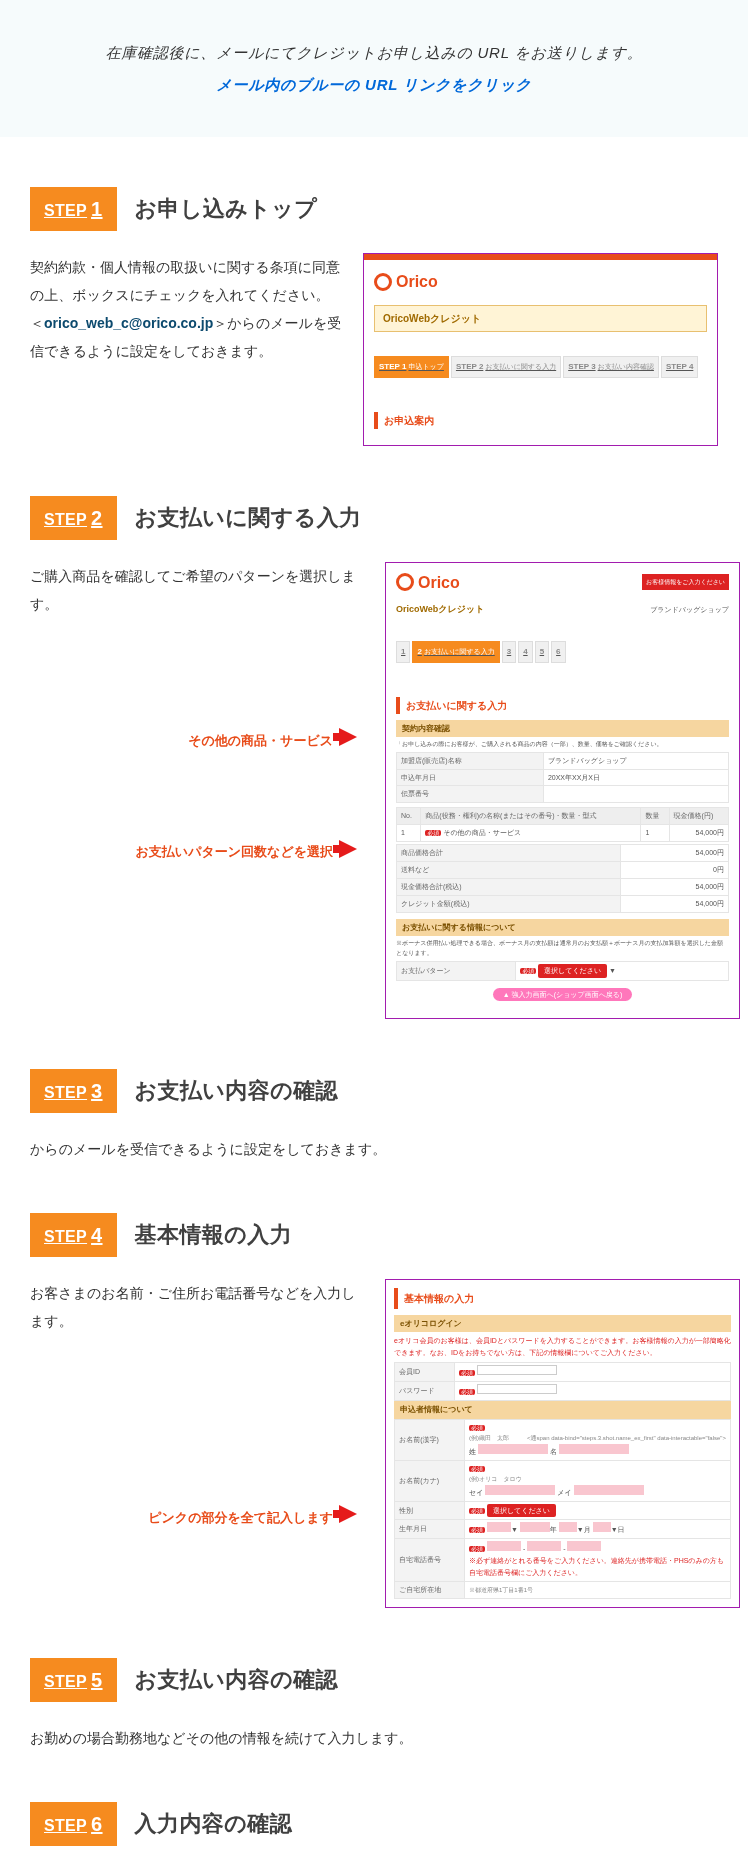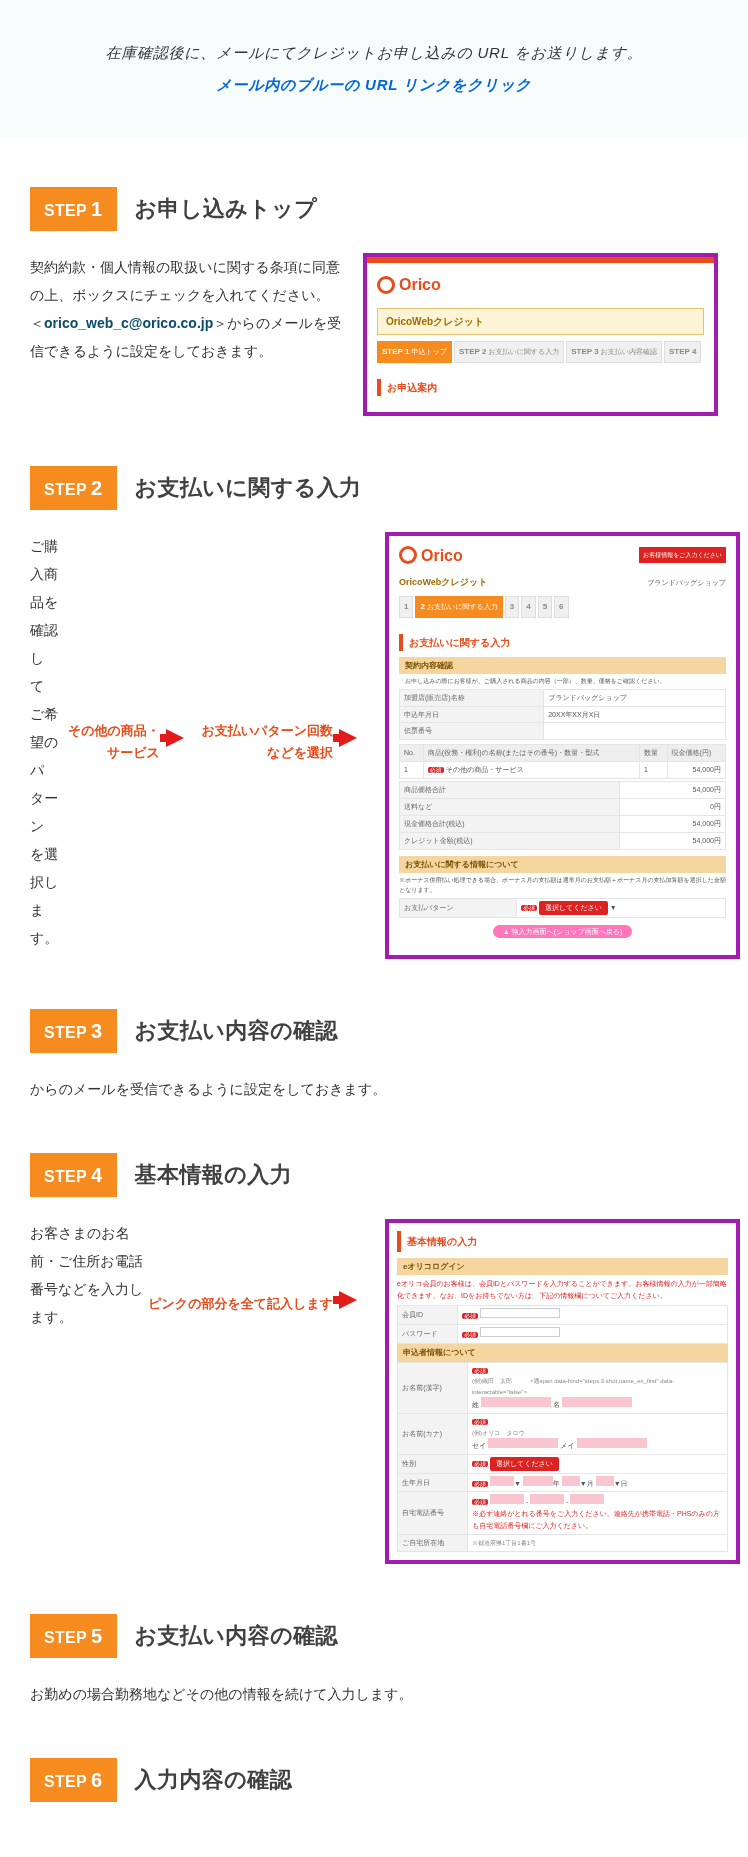--- a/index.html
+++ b/index.html
@@ -43,20 +43,21 @@
   .step-badge {
     background: #f68b1f;
     color: #fff;
     font-weight: bold;
     font-size: 16px;
     padding: 5px 14px;
     letter-spacing: 0.02em;
     display: inline-flex;
     align-items: baseline;
     gap: 4px;
+    text-decoration: underline;
   }
   .step-badge .num { font-size: 20px; }
   .step-title {
     color: #404040;
     font-size: 22px;
     font-weight: bold;
     letter-spacing: 0.02em;
   }
   .step-body {
     display: flex;
@@ -70,21 +71,21 @@
   }
   .step-text .email-addr {
     color: #0c4a6e;
     font-weight: bold;
   }
   .screenshot {
     width: 355px;
     flex-shrink: 0;
   }
   .screenshot-inner {
-    border: 4px solid #a21caf;
+    border: 1px solid #a21caf;
     background: #fff;
     font-size: 9px;
     color: #555;
   }
   
   .orico-header {
     background: linear-gradient(#fff,#fff);
     border-top: 6px solid #e84c1a;
     padding: 8px 10px 4px;
   }
@@ -105,22 +106,23 @@
     border: 1px solid #e8c070;
     margin: 6px 10px 0;
     padding: 4px 8px;
     font-size: 10px;
     color: #a06a00;
     font-weight: bold;
   }
   .orico-steps {
     display: flex;
     gap: 2px;
-    padding: 6px 10px;
+    padding: 24px 10px;
     flex-wrap: wrap;
+    text-decoration: underline;
   }
   .orico-step-pill {
     background: #f0f0f0;
     border: 1px solid #ddd;
     font-size: 7px;
     padding: 3px 4px;
     color: #888;
     display: flex;
     align-items: center;
     gap: 2px;
@@ -187,21 +189,21 @@
     content: "";
     position: absolute;
     left: -24px; top: -4px;
     width: 8px; height: 8px;
     background: #e51b1b;
   }
   .step2-wrap .left-col {
     width: 335px;
     flex-shrink: 0;
     display: flex;
-    flex-direction: row;
+    flex-direction: column;
     justify-content: flex-end;
   }
   .pink-field {
     background: #f9c6cf;
     height: 10px;
     display: block;
   }
   .red-badge {
     background: #d22;
     color: #fff;

